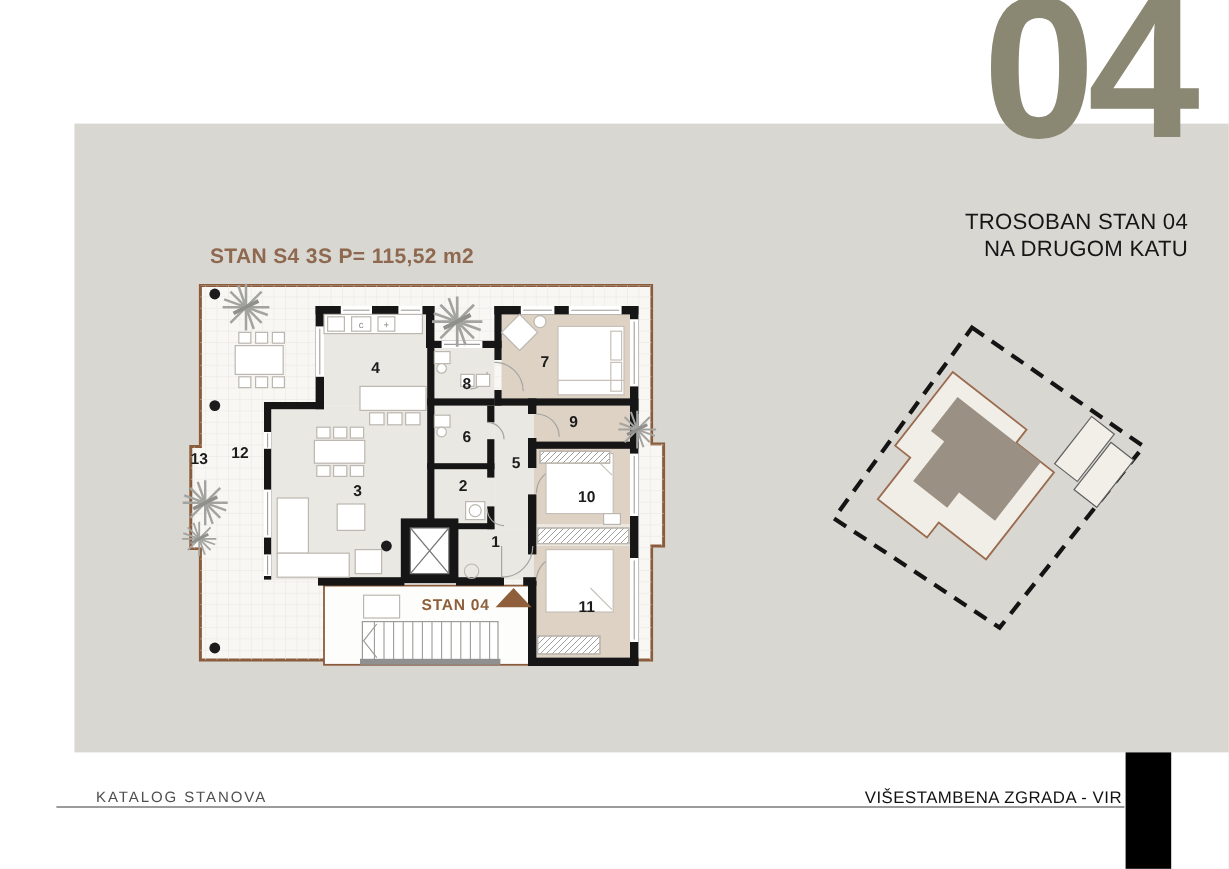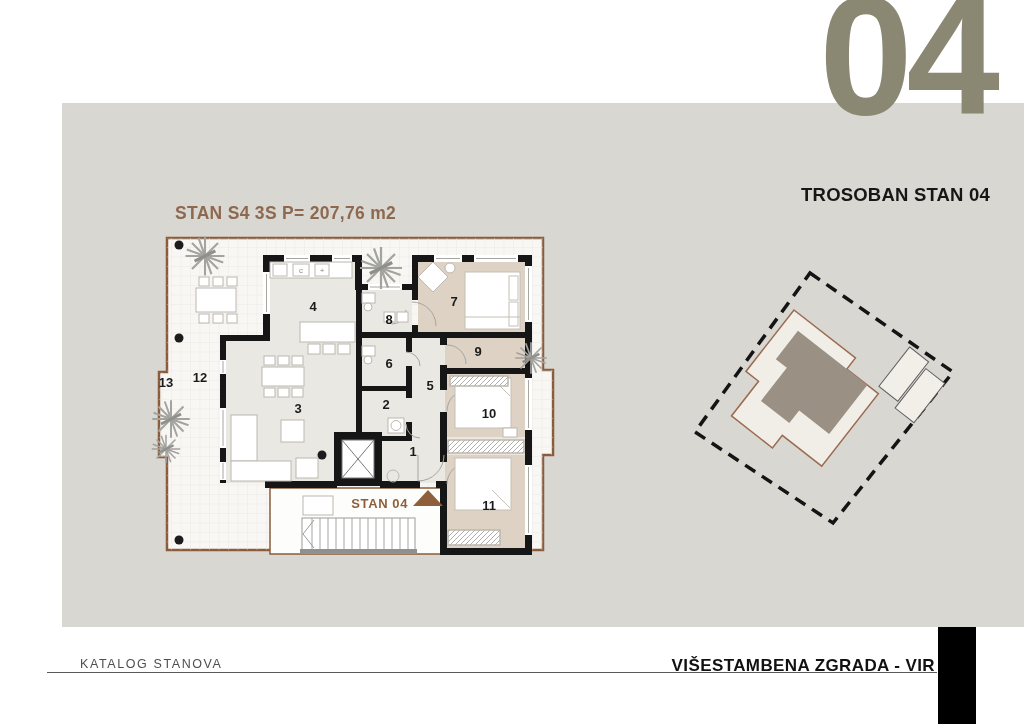--- a/index.html
+++ b/index.html
@@ -7,52 +7,53 @@
     width:1024px;height:724px;position:relative;background:#ffffff;
     font-family:"Liberation Sans","DejaVu Sans",sans-serif;overflow:hidden;
   }
   .band{position:absolute;left:62px;top:103px;width:962px;height:524px;background:#d9d7d2;}
   .unit-number{
     position:absolute;top:-28px;right:30px;font-size:168px;font-weight:bold;
     letter-spacing:-6px;color:#8a8772;line-height:1.0;
   }
   .unit-subtitle{
     position:absolute;top:174px;right:34px;text-align:right;
-    font-size:18.5px;font-weight:bold;color:#161616;line-height:21.5px;letter-spacing:0.2px;margin-top:10px;
+    font-size:18.5px;font-weight:normal;color:#161616;line-height:21.5px;letter-spacing:0.2px;
   }
   .plan-title{
     position:absolute;left:175px;top:203px;font-size:17.5px;font-weight:bold;
     color:#8e6950;letter-spacing:0.3px;
   }
   .plan-svg{position:absolute;left:140px;top:230px;}
   .site-svg{position:absolute;left:660px;top:245px;}
   .footer-rule{position:absolute;left:47px;top:672px;width:890px;height:1.4px;background:#5a5a5a;}
   .footer-left{
     position:absolute;left:48px;top:657px;font-size:12.5px;color:#4f4f4f;letter-spacing:1.6px;margin-left:32px;
   }
   .footer-right{
-    position:absolute;right:89px;top:656px;font-size:17px;font-weight:bold;color:#111;letter-spacing:0.4px;text-align:center;
+    position:absolute;right:89px;top:656px;font-size:14px;font-weight:normal;color:#111;letter-spacing:0.4px;text-align:center;
   }
   .corner-block{position:absolute;left:938px;top:627px;width:38px;height:97px;background:#000;}
   svg text.room{font-family:"Liberation Sans",sans-serif;font-size:13px;font-weight:bold;fill:#1b1b1b;text-anchor:middle;}
   svg text.stan{font-family:"Liberation Sans",sans-serif;font-size:13px;font-weight:bold;fill:#8f5f3b;letter-spacing:0.6px;text-anchor:end;}
   svg text.mark{font-family:"Liberation Sans",sans-serif;font-size:8px;fill:#8a8a86;text-anchor:middle;}
 </style>
 </head>
 <body>
 
 <div class="band"></div>
 
 <div class="unit-number">04</div>
 
 <div class="unit-subtitle">
   <div>TROSOBAN STAN 04</div>
+  <div>NA DRUGOM KATU</div>
 </div>
 
-<div class="plan-title">STAN S4 3S P= 207,76 m2</div>
+<div class="plan-title">STAN S4 3S P= 115,52 m2</div>
 
 <svg class="plan-svg" width="430" height="340" viewBox="140 230 430 340">
   <defs>
     <pattern id="tgrid" width="9.5" height="9.5" patternUnits="userSpaceOnUse">
       <path d="M9.5 0 H0 V9.5" fill="none" stroke="#e7e5e0" stroke-width="0.8"></path>
     </pattern>
     <pattern id="hatch" width="5" height="5" patternUnits="userSpaceOnUse">
       <path d="M0 5 L5 0" stroke="#8e8e8a" stroke-width="0.7"></path>
     </pattern>
     <g id="plant" stroke="#a3a3a0" stroke-width="1.6" fill="none">

